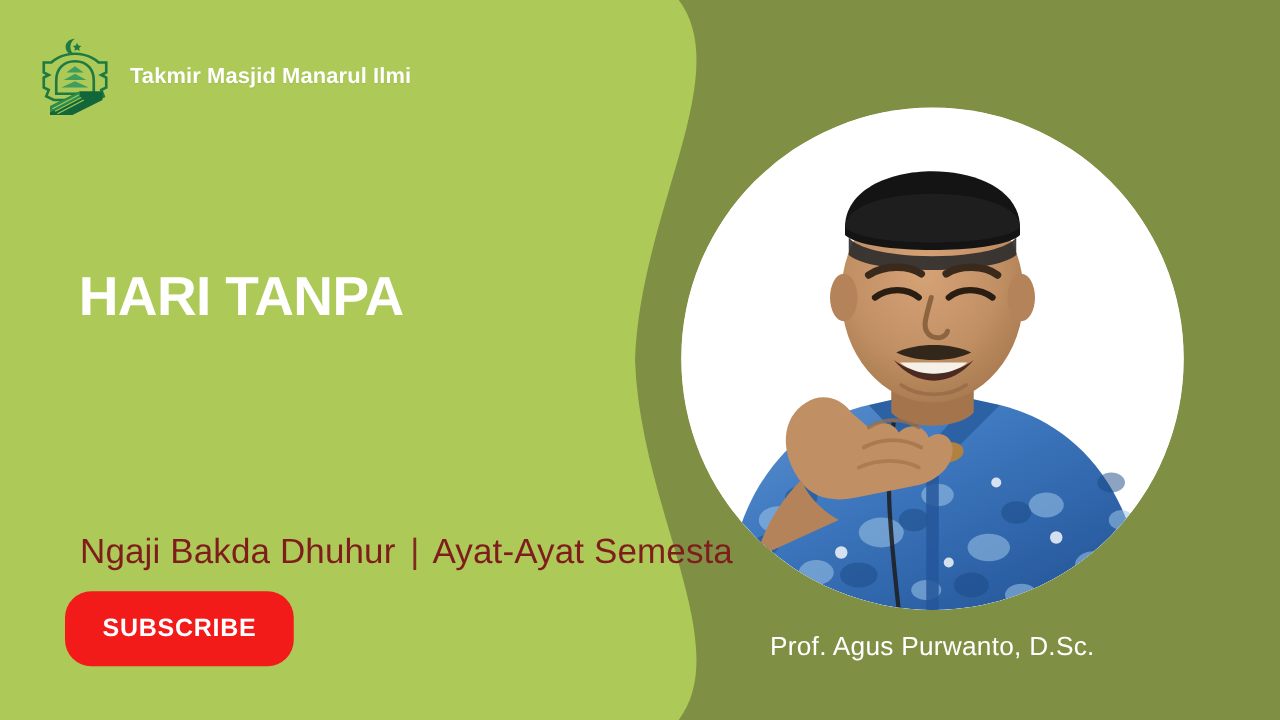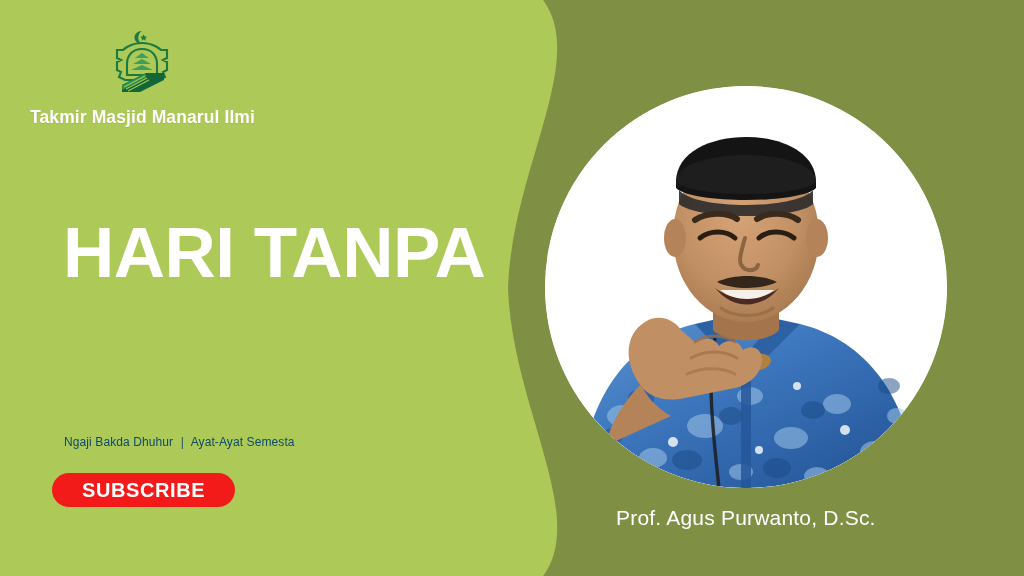--- a/index.html
+++ b/index.html
@@ -14,49 +14,49 @@
   .bg-svg{position:absolute;inset:0;width:1024px;height:576px;display:block;}
 
   
   .portrait-wrap{
     position:absolute;left:545px;top:86px;width:402px;height:402px;
     border-radius:50%;overflow:hidden;background:#ffffff;
   }
   .portrait-svg{position:absolute;left:0;top:0;width:402px;height:402px;}
 
   
-  .brand{position:absolute;left:30px;top:30px;display:flex;align-items:center;gap:14px;flex-direction:column;}
+  .brand{position:absolute;left:30px;top:30px;display:flex;align-items:center;gap:14px;}
   .brand-logo{width:60px;height:62px;flex:0 0 auto;}
   .brand-text{
     color:#ffffff;font-weight:bold;font-size:17.5px;line-height:1.32;
     letter-spacing:.1px;text-shadow:0 1px 1px rgba(0,0,0,.07);
   }
   .brand-text div{white-space:nowrap;}
 
   
   .headline{
     position:absolute;left:63px;top:212px;width:470px;
-    color:#ffffff;font-weight:bold;font-size:71px;line-height:1.16;
+    color:#ffffff;font-weight:bold;font-size:44px;line-height:1.16;
     letter-spacing:-0.5px;
   }
   .headline div{white-space:nowrap;}
 
   
   .subtitle{
-    position:absolute;left:64px;top:435px;
-    color:#0c4a6e;font-size:12px;line-height:1.2;letter-spacing:.1px;
+    position:absolute;left:64px;top:424px;
+    color:#7f1d1d;font-size:28px;line-height:1.2;letter-spacing:.1px;
     white-space:nowrap;
   }
   .subtitle .sep{padding:0 4px;opacity:.92;}
 
   
   .subscribe{
     position:absolute;left:52px;top:473px;
     display:inline-flex;align-items:center;justify-content:center;
-    height:34px;padding:0 30px;border:none;border-radius:21px;
+    height:60px;padding:0 30px;border:none;border-radius:21px;
     background:#f31a1a;color:#ffffff;
     font-family:"Liberation Sans", sans-serif;
     font-size:20px;font-weight:bold;letter-spacing:.6px;cursor:pointer;
   }
 
   
   .speaker{
     position:absolute;left:616px;top:506px;
     color:#ffffff;font-size:21px;letter-spacing:.2px;white-space:nowrap;
   }

